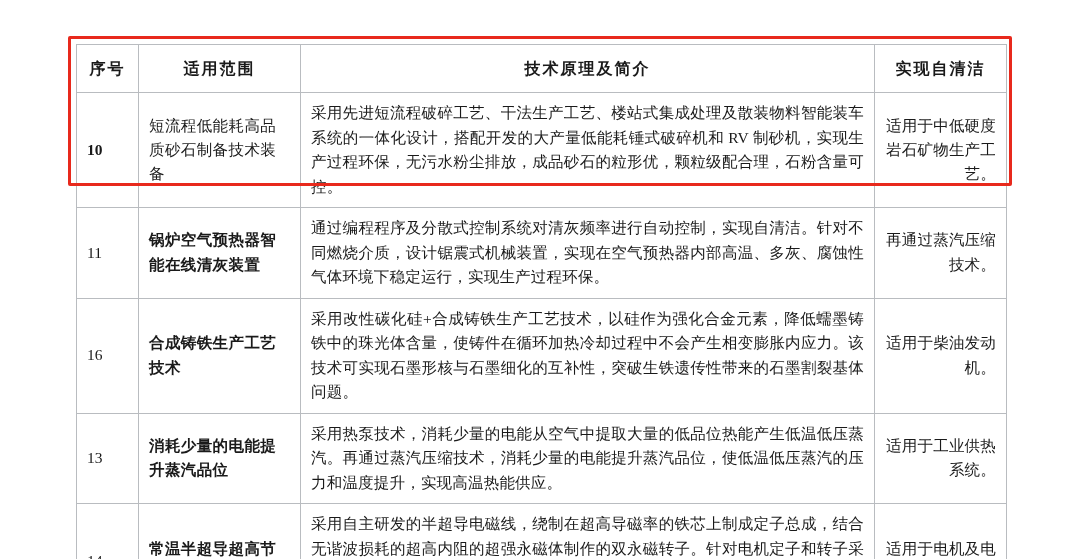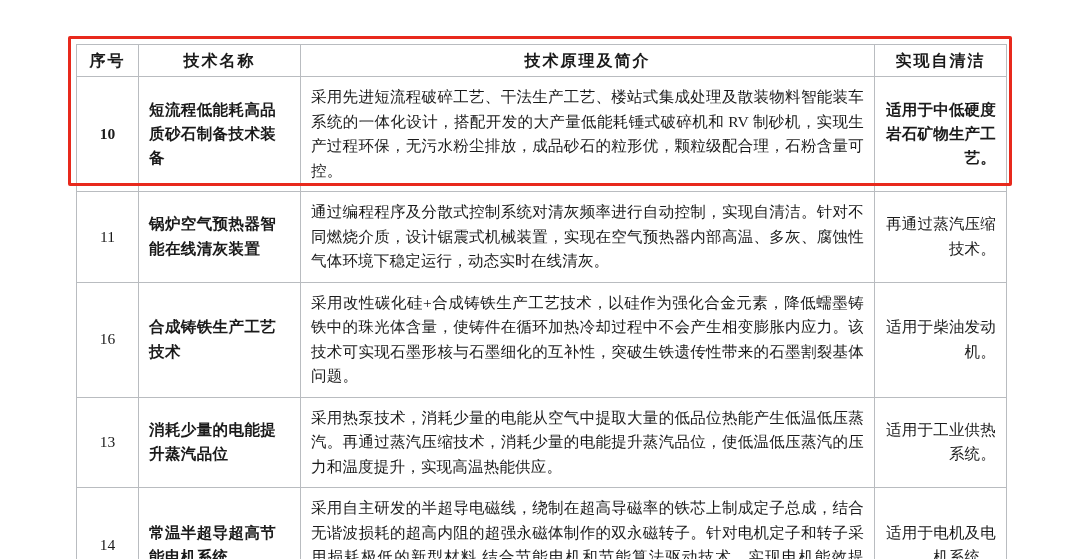--- a/index.html
+++ b/index.html
@@ -42,25 +42,24 @@
     border: 1px solid #b9bcc0;
     vertical-align: middle;
     padding: 8px 10px;
     font-size: 15.5px;
     line-height: 1.58;
   }
   table.tech-table thead th {
     text-align: center;
     font-weight: bold;
     font-size: 16px;
-    padding: 3px 6px;
+    padding: 11px 6px;
     letter-spacing: 2px;
   }
   td.col-no {
-    text-align: center;
     font-size: 16px;
     font-weight: normal;
     padding: 8px 4px;
   }
   td.col-name {
     text-align: left;
     padding-left: 14px;
     padding-right: 8px;
     letter-spacing: 0.4px;
     font-weight: bold;
@@ -73,21 +72,21 @@
     letter-spacing: 0.2px;
   }
   td.col-scope {
     text-align: right;
     padding-left: 12px;
     padding-right: 8px;
     letter-spacing: 0.2px;
   }
   
   tr.row-highlight td {
-    font-weight: bold;
+    font-weight: normal;
   }
   tr.row-highlight td.col-desc {
     font-weight: normal;
   }
   tr.row-highlight td.col-no {
     font-weight: bold;
   }
   .highlight-box {
     position: absolute;
     left: 68px;
@@ -109,36 +108,36 @@
     <table class="tech-table">
       <colgroup>
         <col class="c-no">
         <col class="c-name">
         <col class="c-desc">
         <col class="c-scope">
       </colgroup>
       <thead>
         <tr>
           <th>序号</th>
-          <th>技术名称</th>
+          <th>适用范围</th>
           <th>技术原理及简介</th>
           <th>实现自清洁</th>
         </tr>
       </thead>
       <tbody>
         <tr class="row-highlight">
           <td class="col-no">10</td>
           <td class="col-name">短流程低能耗高品质砂石制备技术装备</td>
           <td class="col-desc">采用先进短流程破碎工艺、干法生产工艺、楼站式集成处理及散装物料智能装车系统的一体化设计，搭配开发的大产量低能耗锤式破碎机和 RV 制砂机，实现生产过程环保，无污水粉尘排放，成品砂石的粒形优，颗粒级配合理，石粉含量可控。</td>
           <td class="col-scope">适用于中低硬度岩石矿物生产工艺。</td>
         </tr>
         <tr>
           <td class="col-no">11</td>
           <td class="col-name">锅炉空气预热器智能在线清灰装置</td>
-          <td class="col-desc">通过编程程序及分散式控制系统对清灰频率进行自动控制，实现自清洁。针对不同燃烧介质，设计锯震式机械装置，实现在空气预热器内部高温、多灰、腐蚀性气体环境下稳定运行，动态实时在线清灰。</td>
+          <td class="col-desc">通过编程程序及分散式控制系统对清灰频率进行自动控制，实现自清洁。针对不同燃烧介质，设计锯震式机械装置，实现在空气预热器内部高温、多灰、腐蚀性气体环境下稳定运行，实现生产过程环保。</td>
           <td class="col-scope">再通过蒸汽压缩技术。</td>
         </tr>
         <tr>
           <td class="col-no">16</td>
           <td class="col-name">合成铸铁生产工艺技术</td>
           <td class="col-desc">采用改性碳化硅+合成铸铁生产工艺技术，以硅作为强化合金元素，降低蠕墨铸铁中的珠光体含量，使铸件在循环加热冷却过程中不会产生相变膨胀内应力。该技术可实现石墨形核与石墨细化的互补性，突破生铁遗传性带来的石墨割裂基体问题。</td>
           <td class="col-scope">适用于柴油发动机。</td>
         </tr>
         <tr>
           <td class="col-no">13</td>

